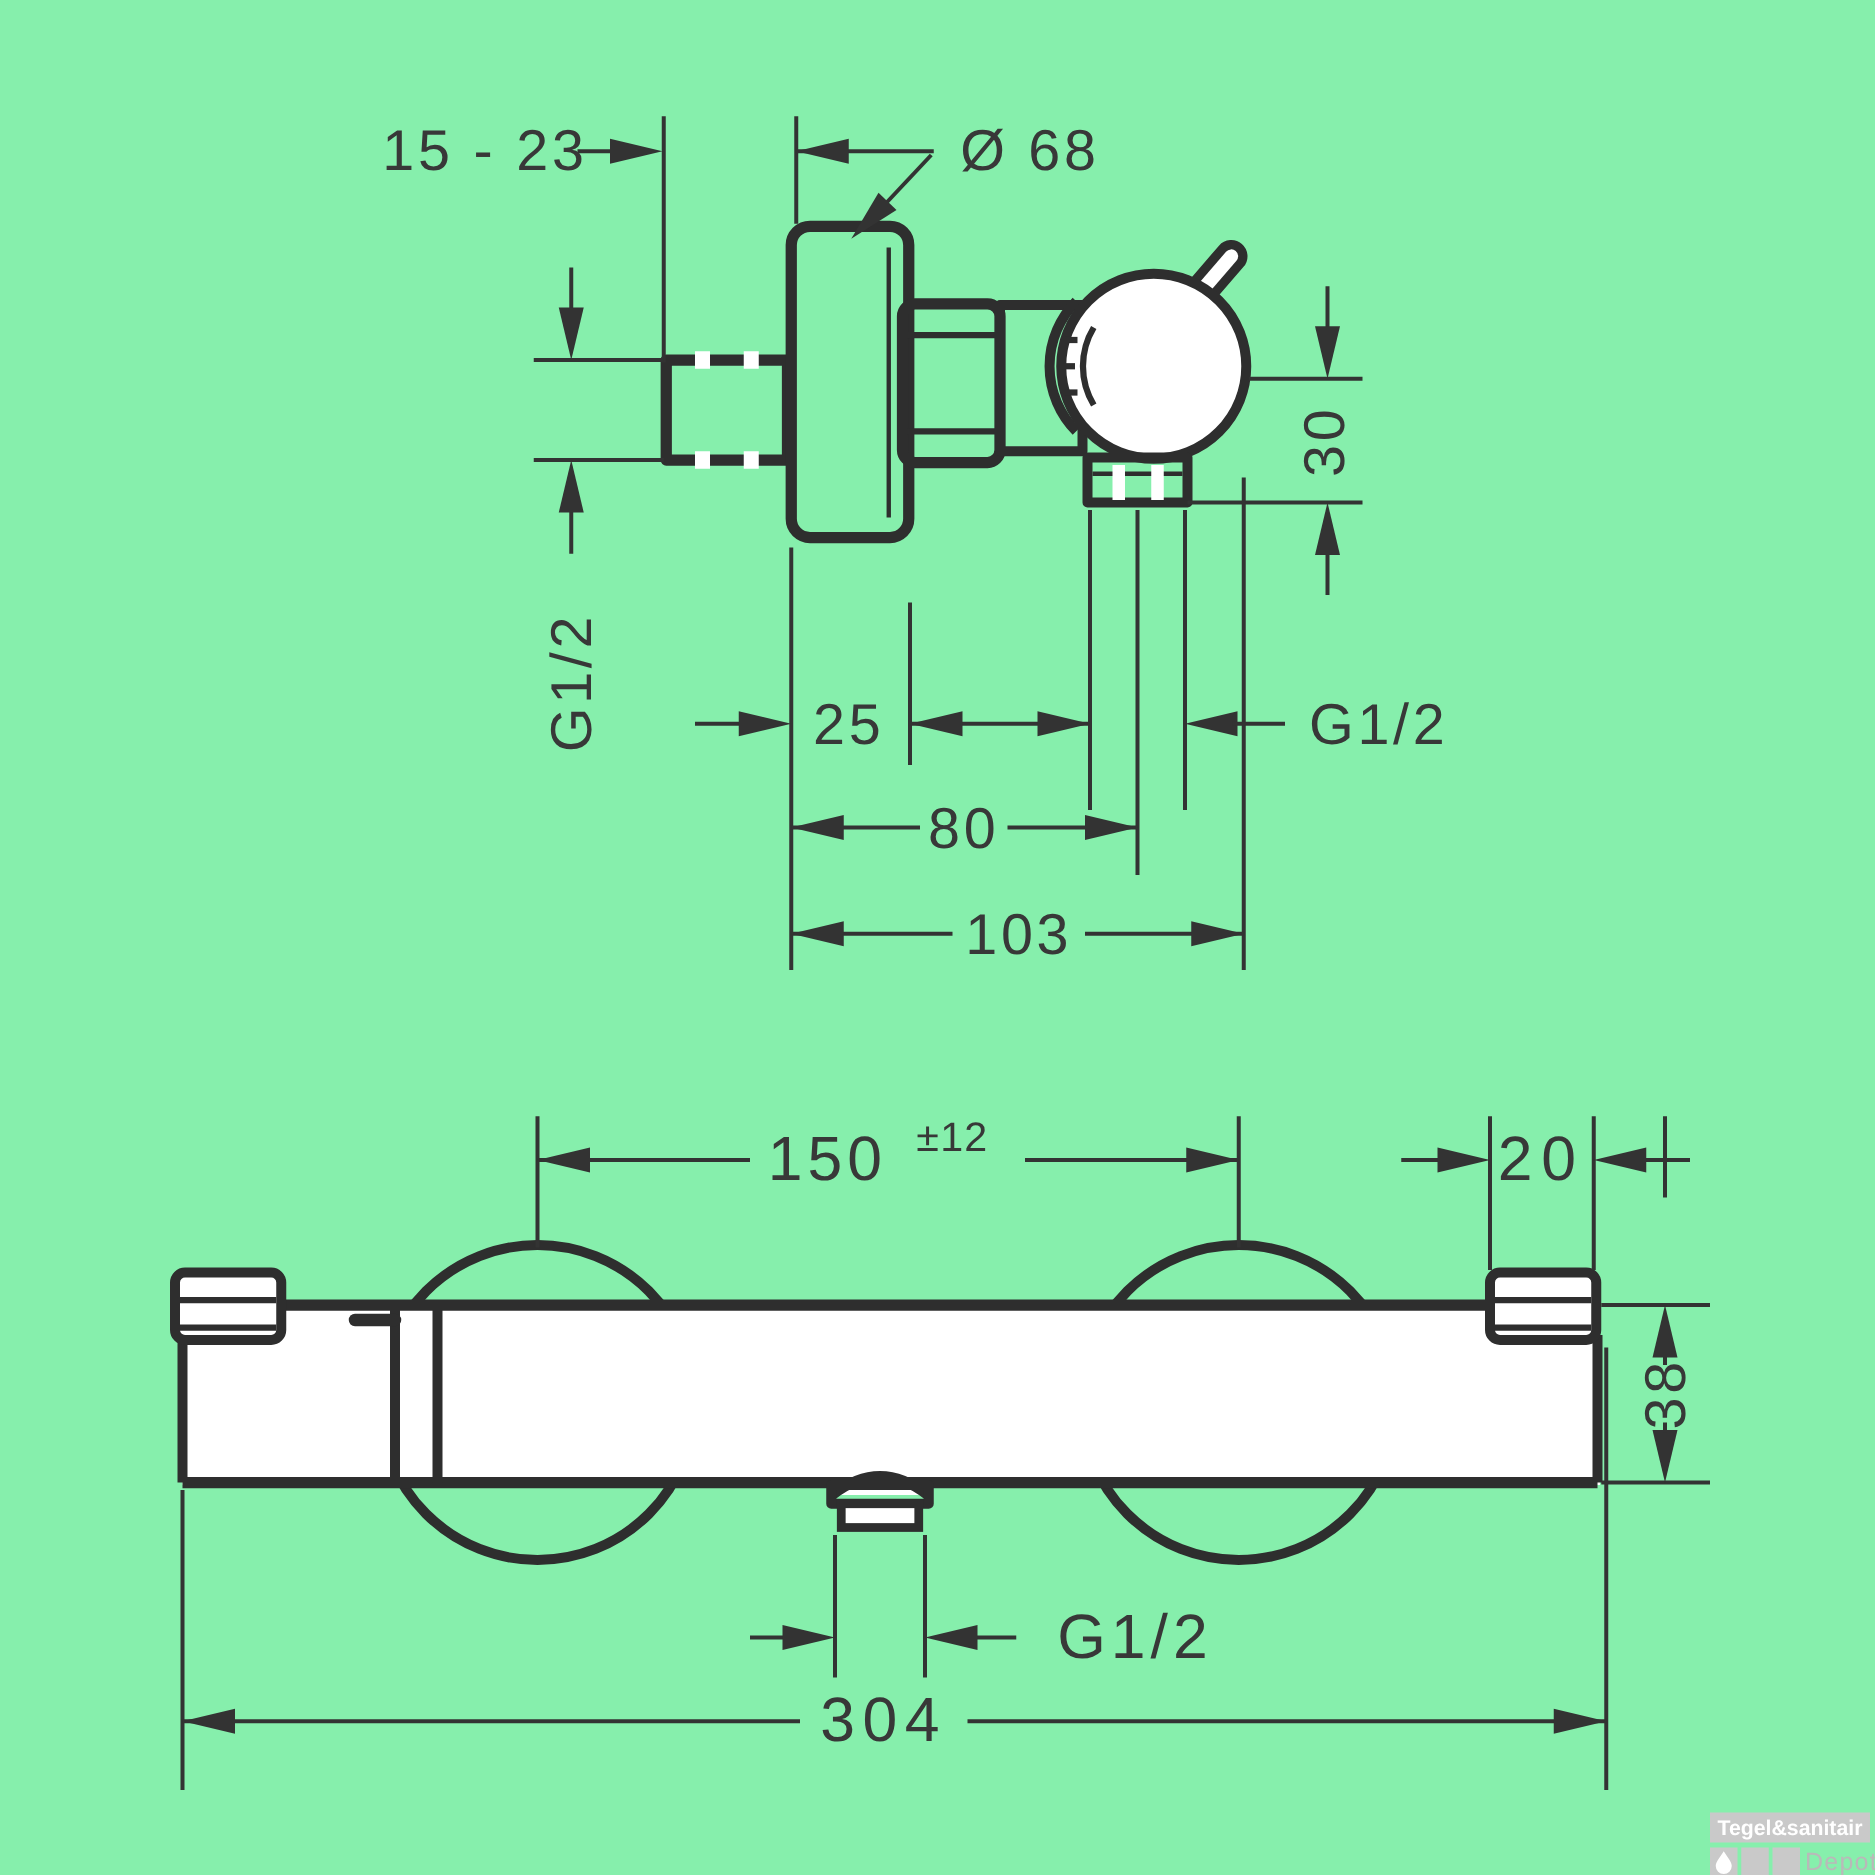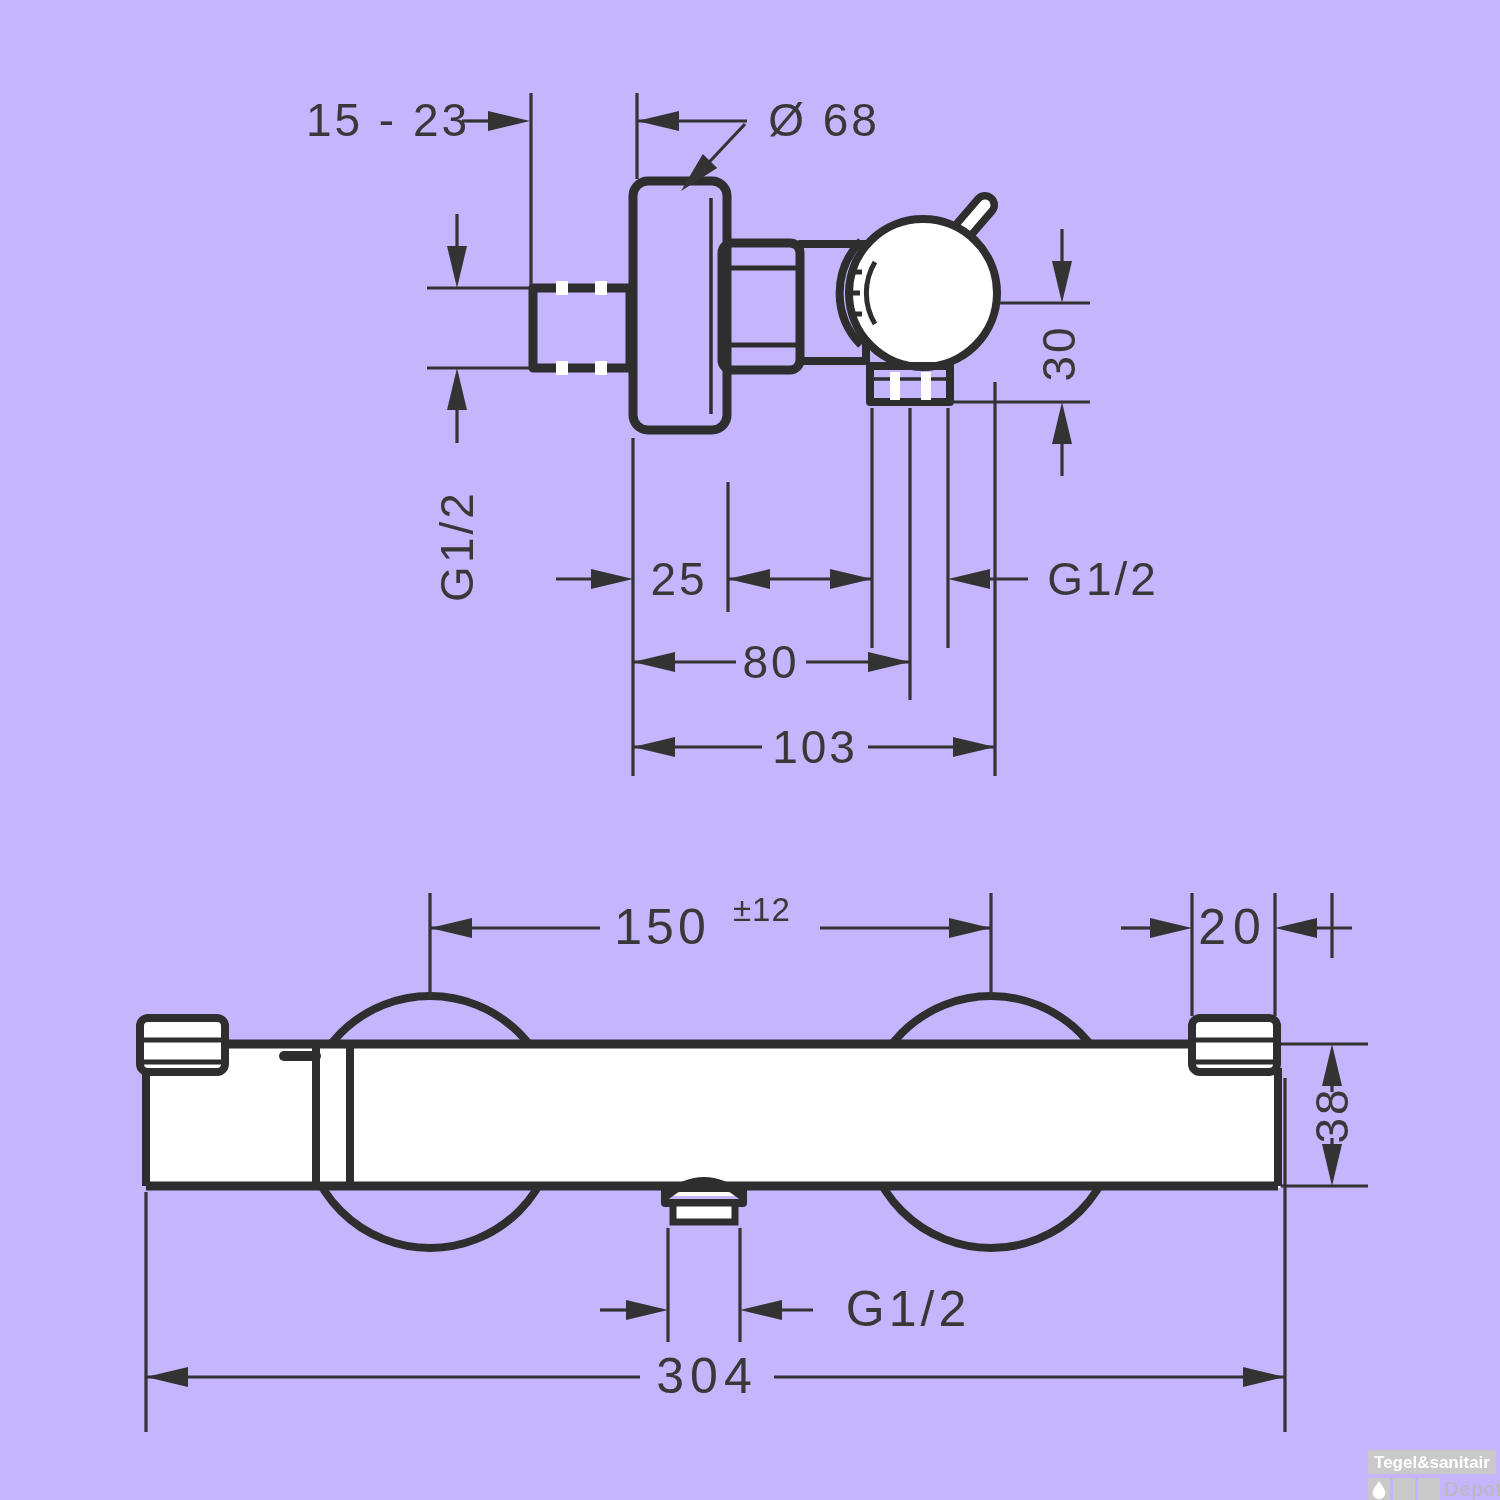--- a/index.html
+++ b/index.html
@@ -1,16 +1,16 @@
 <!DOCTYPE html>
 <html><head>
 <meta charset="utf-8">
 <style>
   html,body{margin:0;padding:0;background:#ffffff;}
-  .page{position:relative;width:1500px;height:1500px;background:#c4b5fd;overflow:hidden;
+  .page{position:relative;width:1500px;height:1500px;background:#86efac;overflow:hidden;
         font-family:"Liberation Sans", sans-serif;}
   svg{position:absolute;left:0;top:0;}
   
   .part   {stroke:#2e2e2e; stroke-width:9;   fill:none; stroke-linejoin:round;}
   .part8  {stroke:#2e2e2e; stroke-width:8;   fill:none; stroke-linejoin:round;}
   .partfill{stroke:#2e2e2e; stroke-width:8;  fill:#ffffff; stroke-linejoin:round;}
   .thin   {stroke:#2e2e2e; stroke-width:5;   fill:none;}
   .hair   {stroke:#2e2e2e; stroke-width:3.5; fill:none;}
   .dim    {stroke:#333333; stroke-width:3.2; fill:none;}
   .arr    {fill:#333333; stroke:none;}

